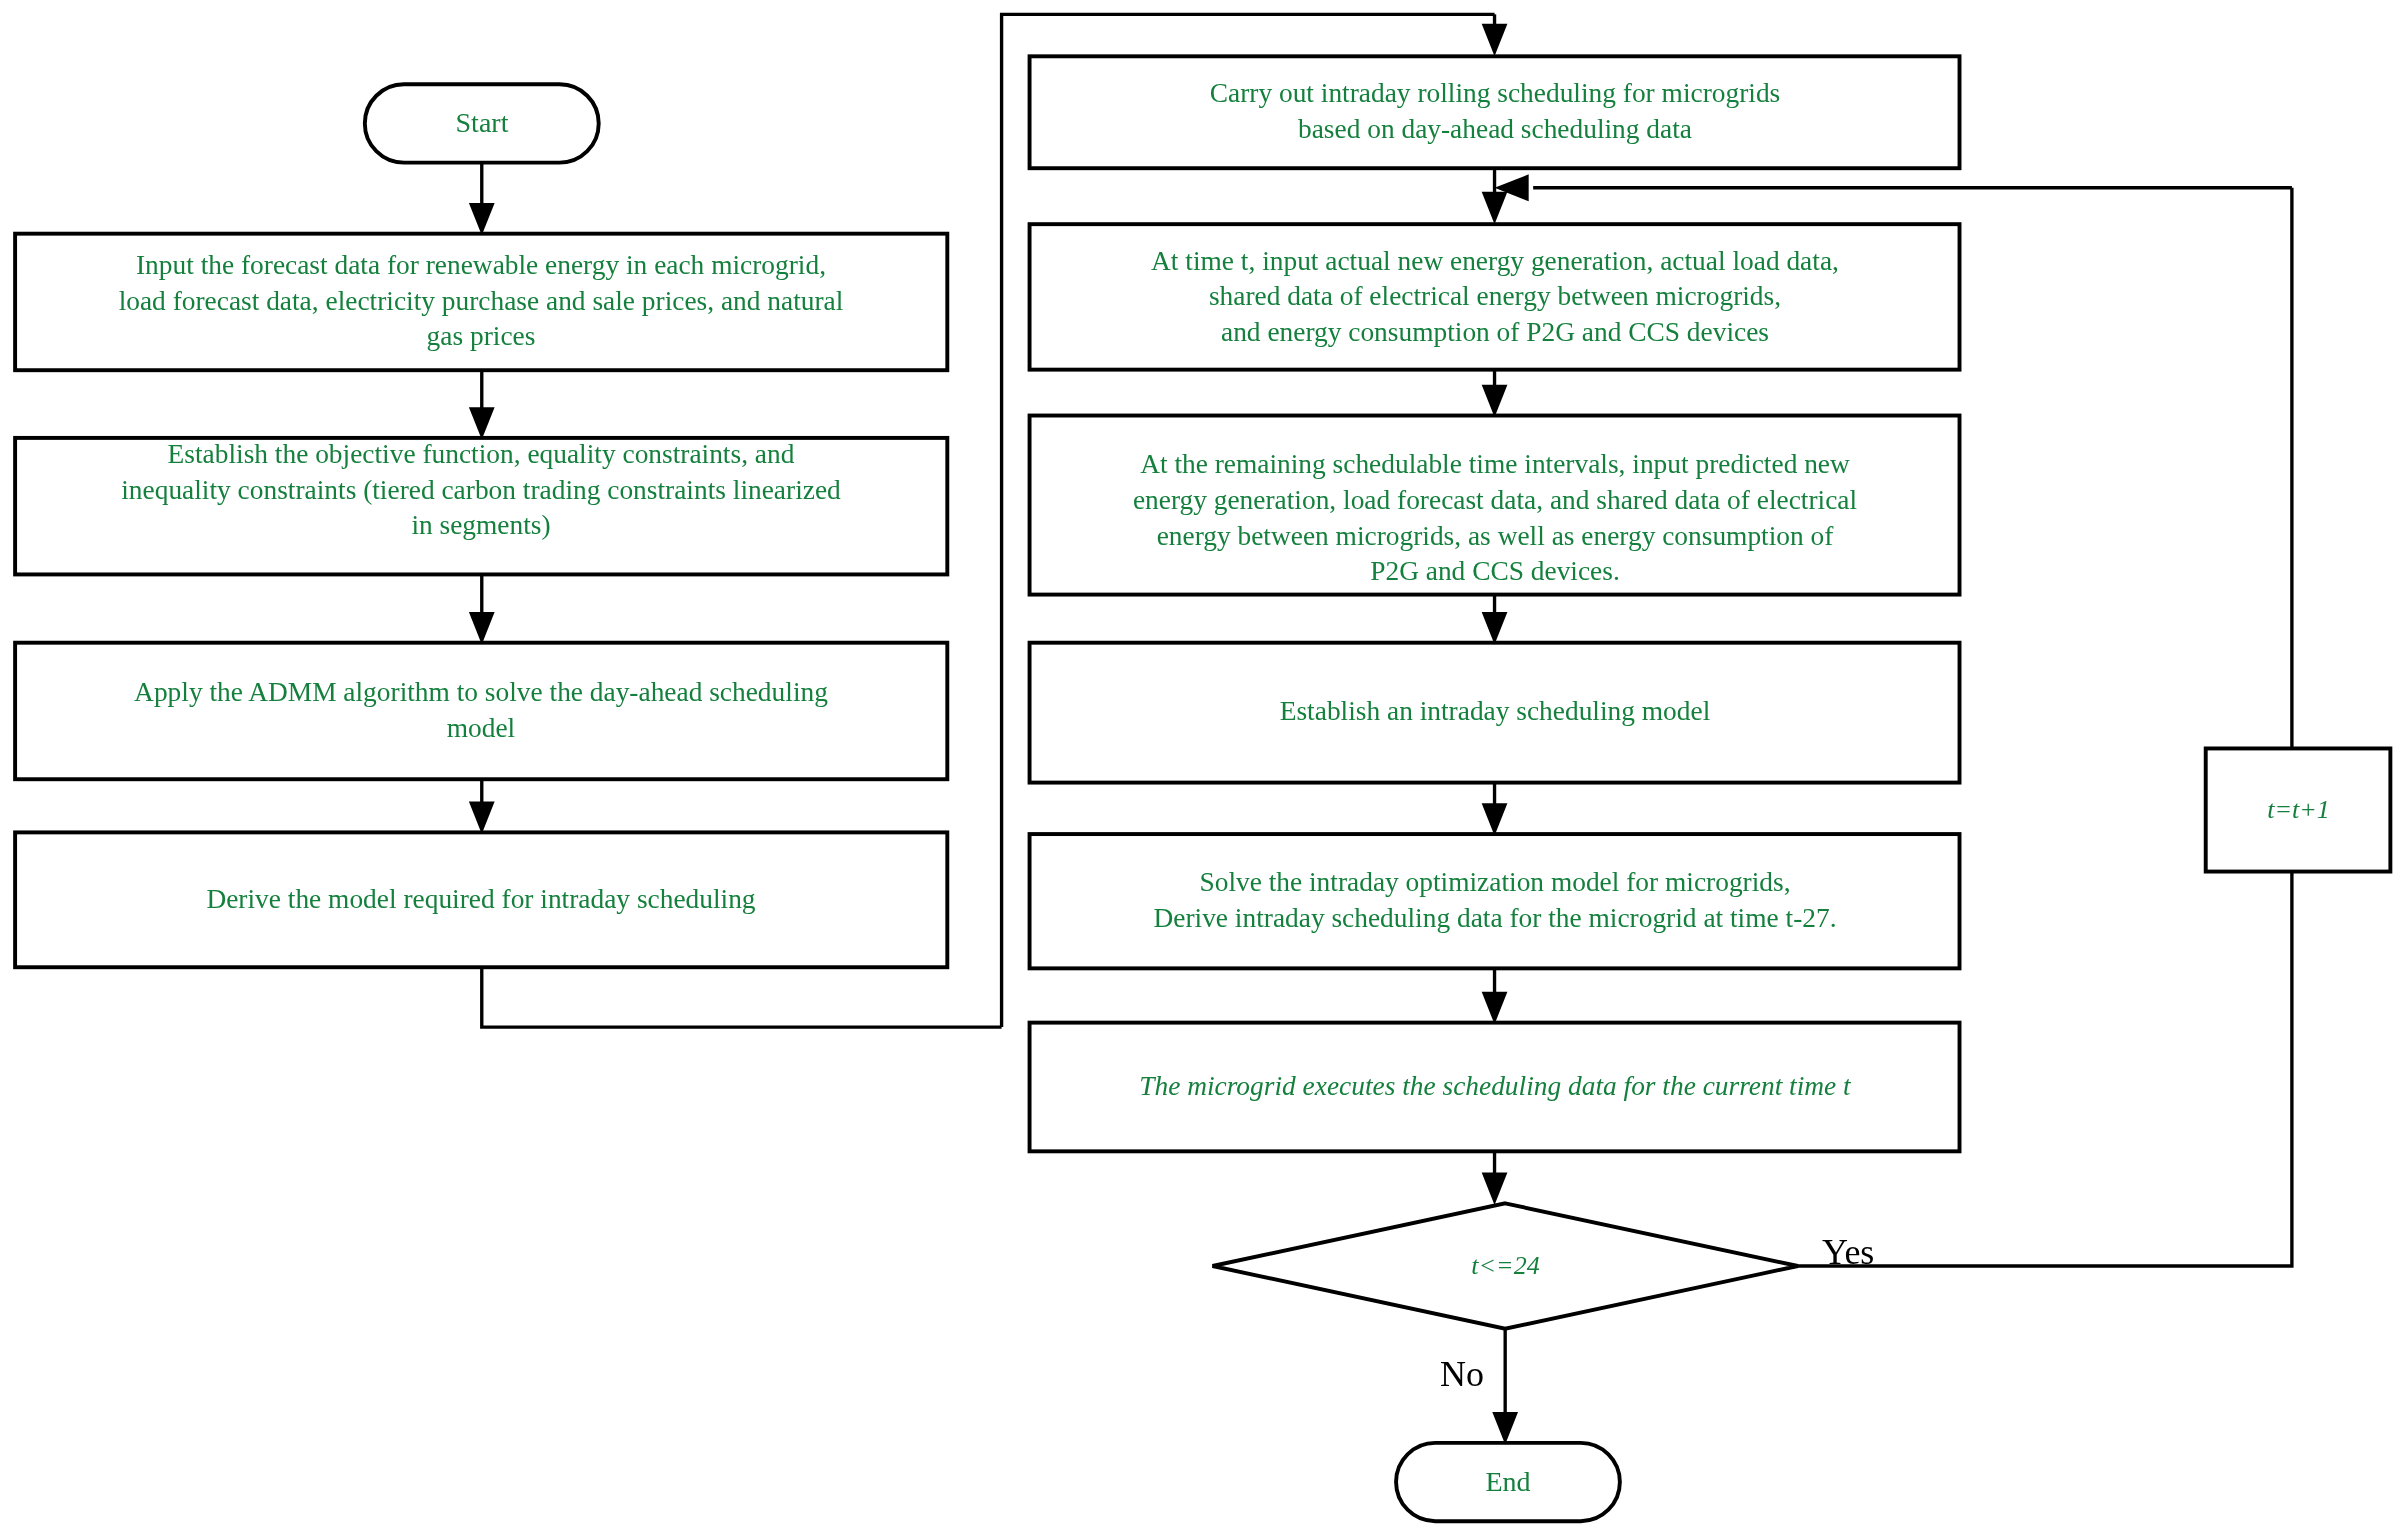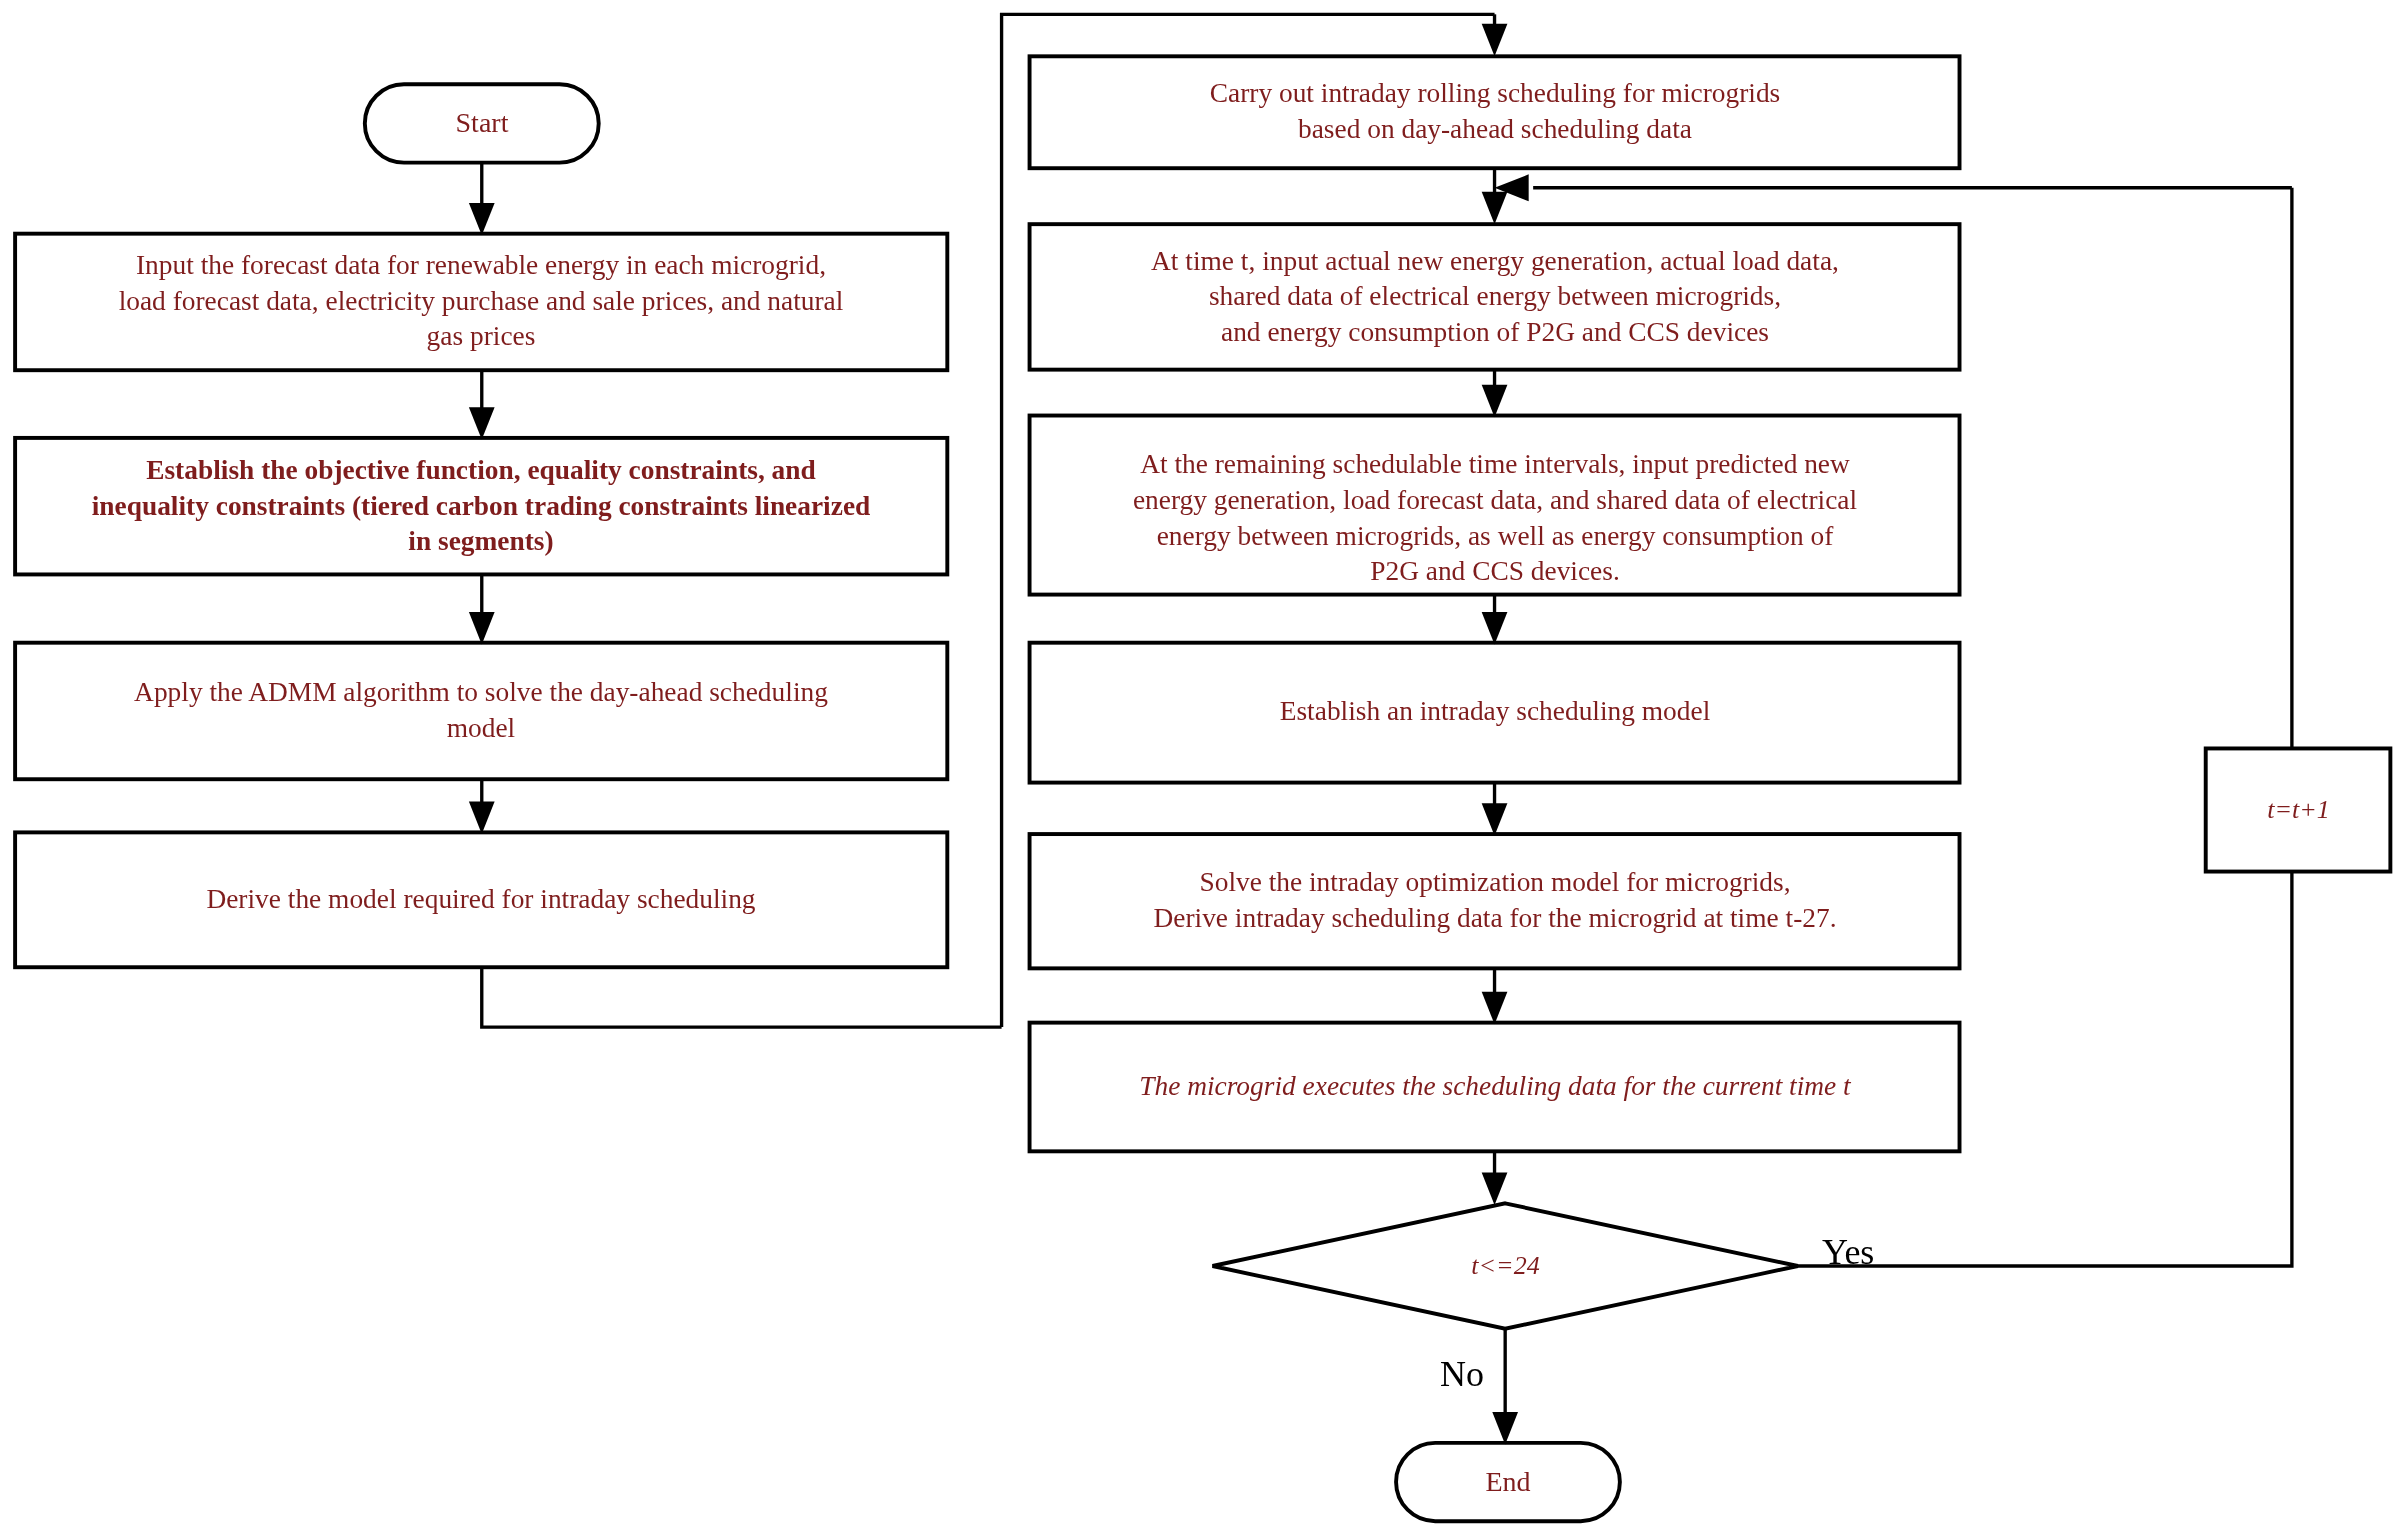--- a/index.html
+++ b/index.html
@@ -35,21 +35,21 @@
     fill: #000000;
     stroke: none;
   }
   
   .node-text {
     position: absolute;
     display: flex;
     align-items: center;
     justify-content: center;
     text-align: center;
-    color: #7f1d1d;
+    color: #15803d;
     font-family: "Liberation Serif", "DejaVu Serif", serif;
     line-height: 1.30;
     white-space: pre-line;
     padding: 0 7.8px;
     box-sizing: border-box;
     pointer-events: none;
   }
   .t-body   { font-size: 27.4px; }
   .t-term   { font-size: 28px; font-family: Liberation Serif, serif; }
   .t-dec    { font-size: 26px; }
@@ -143,21 +143,21 @@
     <line class="conn" x1="2690" y1="2374" x2="2690" y2="2563"></line>
     <polygon class="arrowhead" points="2690,2581 2667,2523 2713,2523"></polygon>
   </svg>
 
   <div class="node-text t-term" style="left:365px; top:84px; width:234px; height:78px;">Start</div>
 
   <div class="node-text t-body" style="left:15px; top:233px; width:932px; height:137px;">Input the forecast data for renewable energy in each microgrid,
 load forecast data, electricity purchase and sale prices, and natural
 gas prices</div>
 
-  <div class="node-text t-body" style="left:15px; top:438px; width:932px; height:137px;font-weight:bold;">Establish the objective function, equality constraints, and
+  <div class="node-text t-body" style="left:15px; top:422px; width:932px; height:137px;">Establish the objective function, equality constraints, and
 inequality constraints (tiered carbon trading constraints linearized
 in segments)</div>
 
   <div class="node-text t-body" style="left:15px; top:642px; width:932px; height:137px;">Apply the ADMM algorithm to solve the day-ahead scheduling
 model</div>
 
   <div class="node-text t-body" style="left:15px; top:832px; width:932px; height:135px;">Derive the model required for intraday scheduling</div>
 
   <div class="node-text t-body" style="left:1030px; top:56px; width:930px; height:112px;">Carry out intraday rolling scheduling for microgrids
 based on day-ahead scheduling data</div>

